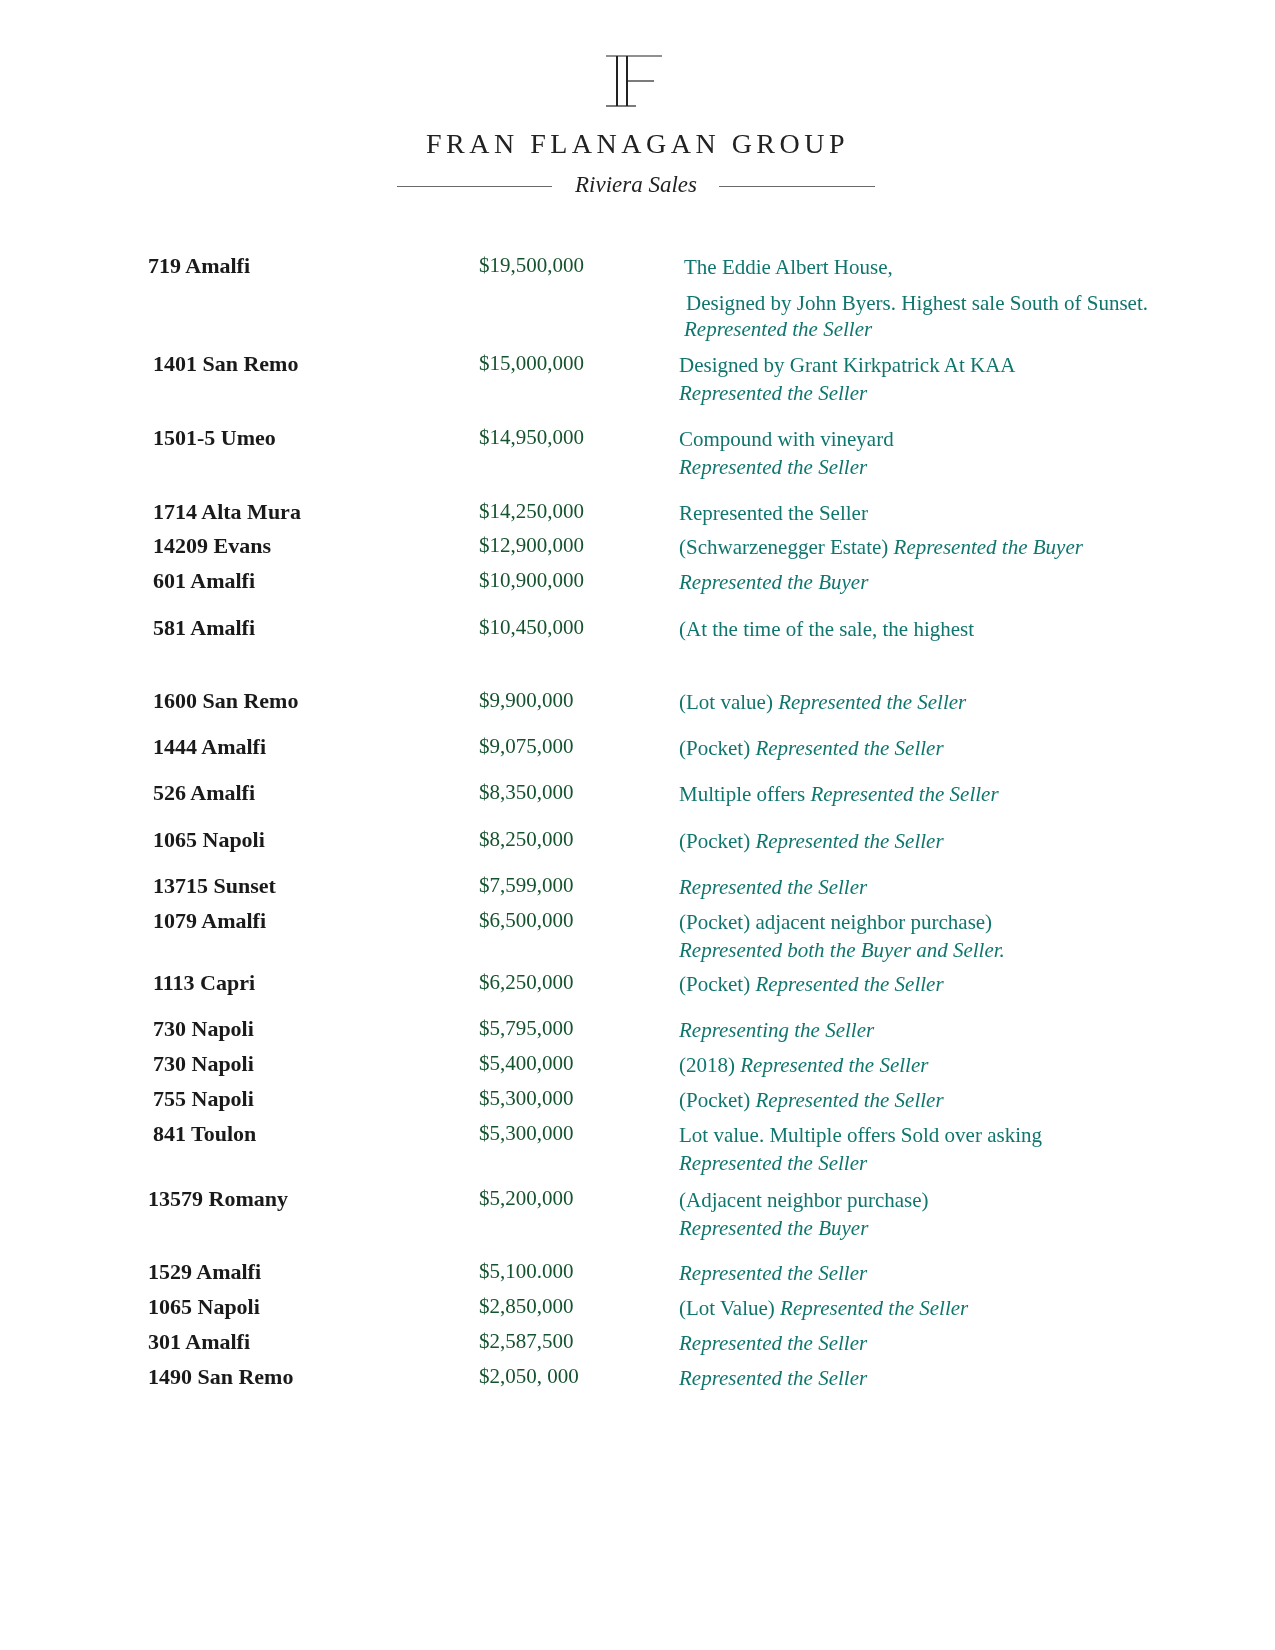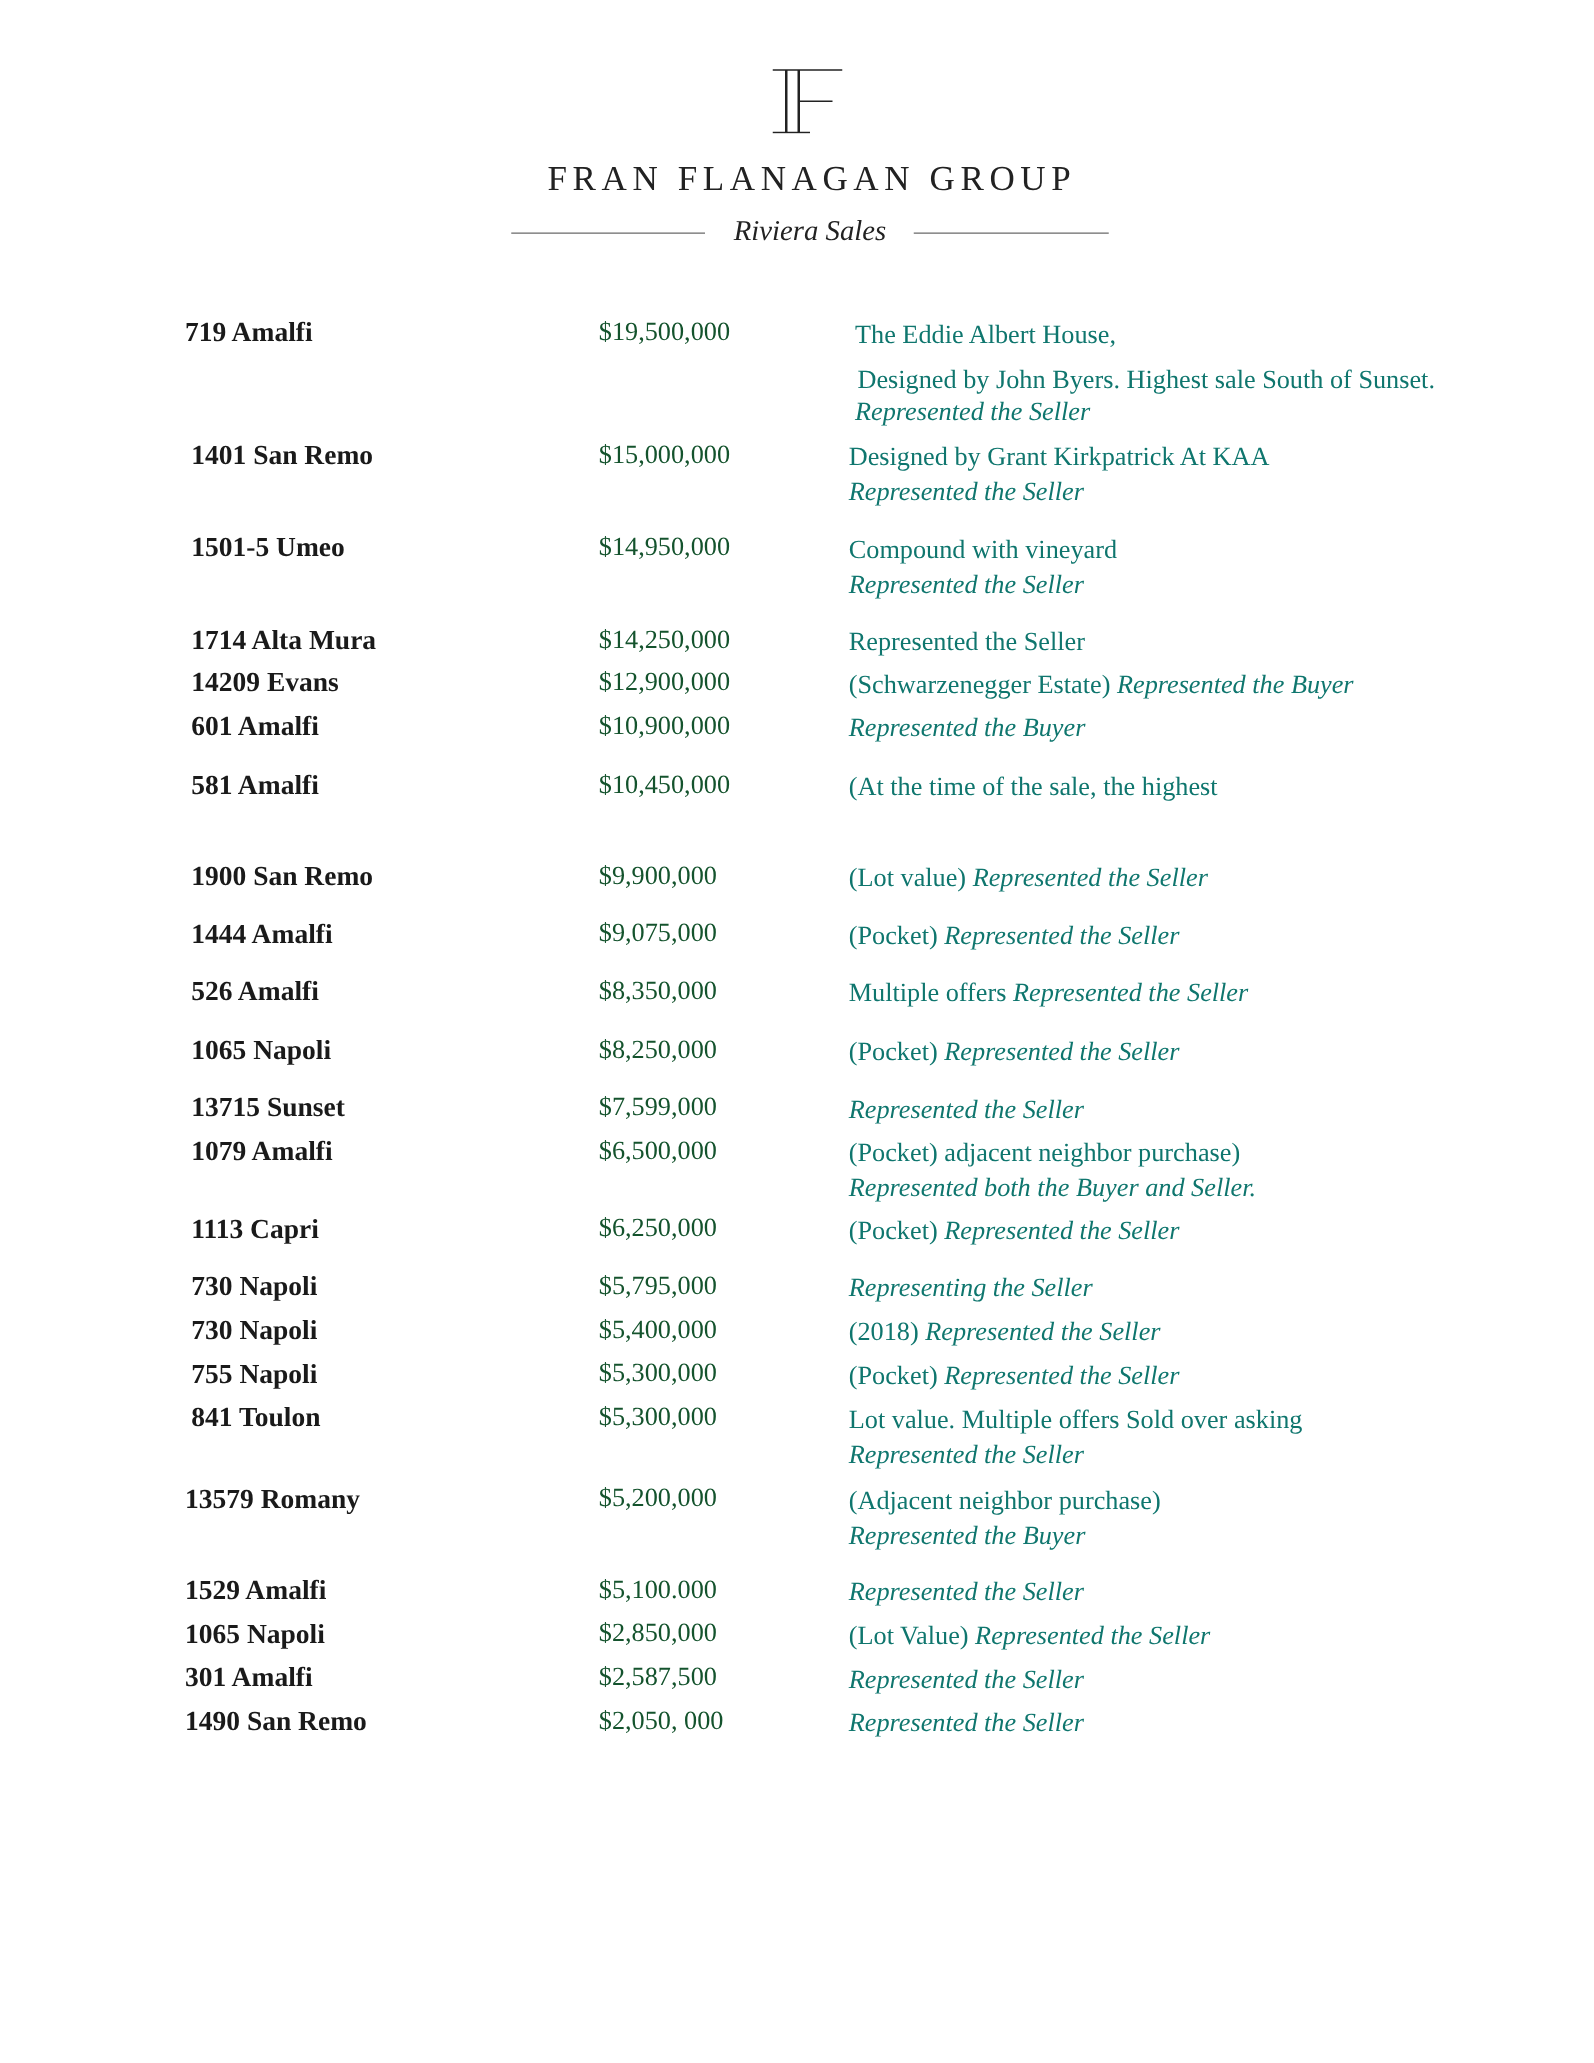--- a/index.html
+++ b/index.html
@@ -1,17 +1,17 @@
 <!DOCTYPE html>
 <html><head>
 <meta charset="utf-8">
 <style>
   html, body { margin: 0; padding: 0; background: #ffffff; }
   body { width: 1275px; height: 1650px; position: relative; overflow: hidden; color: #1e1e1e; font-family: "DejaVu Serif", "Liberation Serif", serif; }
-  .header { position: absolute; left: 12px; top: 0; width: 1235px; height: 220px; }
+  .header { position: absolute; left: 0; top: 0; width: 1235px; height: 220px; }
   .logo { position: absolute; left: 606px; top: 55px; width: 56px; height: 52px; }
   .brand { position: absolute; left: 0; width: 1275px; top: 128px; text-align: center; font-family: "Liberation Serif", serif; font-size: 28px; letter-spacing: 4.5px; color: #222; }
   .subtitle-row { position: absolute; top: 172px; left: 0; width: 1275px; height: 30px; }
   .rule { position: absolute; top: 14px; height: 1px; background: #6a6a6a; }
   .rule.left { left: 397px; width: 155px; }
   .rule.right { left: 719px; width: 156px; }
   .subtitle { position: absolute; left: 560px; width: 152px; top: 0; text-align: center; font-family: "Liberation Serif", serif; font-style: italic; font-size: 23px; color: #222; }
 
   .sales { position: absolute; left: 0; top: 0; width: 1275px; }
   .row { position: absolute; left: 0; width: 1275px; }
@@ -88,21 +88,21 @@
       </div>
     </div>
     <div class="row" style="top: 615px;">
       <span class="addr" style="left: 153px;">581 Amalfi</span>
       <span class="price">$10,450,000</span>
       <div class="desc">
         <span class="line"><span>(At the time of the sale, the highest</span></span>
       </div>
     </div>
     <div class="row" style="top: 688px;">
-      <span class="addr" style="left: 153px;">1900 San Remo</span>
+      <span class="addr" style="left: 153px;">1600 San Remo</span>
       <span class="price">$9,900,000</span>
       <div class="desc">
         <span class="line"><span>(Lot value) </span><span class="it">Represented the Seller</span></span>
       </div>
     </div>
     <div class="row" style="top: 734px;">
       <span class="addr" style="left: 153px;">1444 Amalfi</span>
       <span class="price">$9,075,000</span>
       <div class="desc">
         <span class="line"><span>(Pocket) </span><span class="it">Represented the Seller</span></span>

